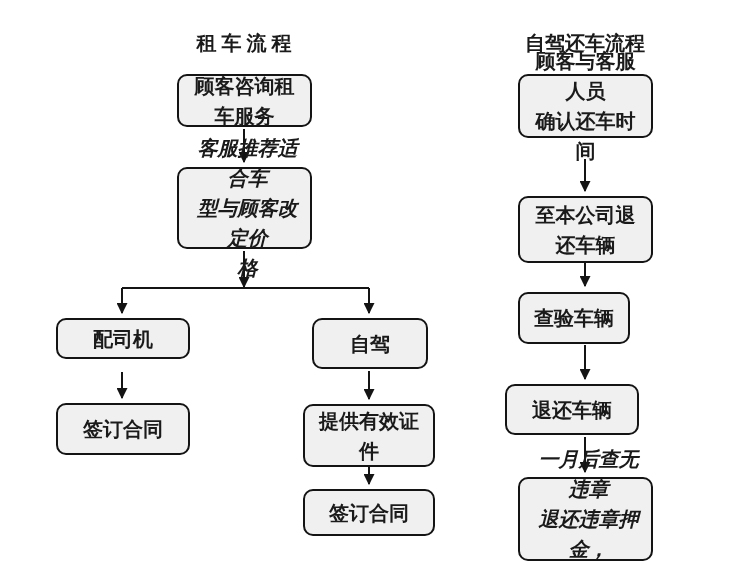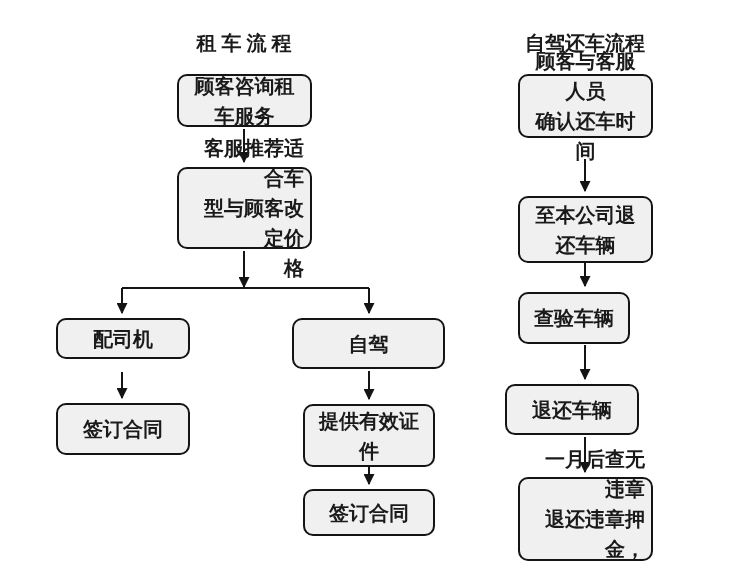--- a/index.html
+++ b/index.html
@@ -42,23 +42,24 @@
     justify-content: center;
     text-align: center;
     font-size: 20px;
     font-weight: bold;
     line-height: 1.5;
     white-space: pre-line;
     padding: 4px 8px;
   }
   .node--left {
     justify-content: flex-start;
-    text-align: right;
+    text-align: center;
     padding-left: 12px;
     padding-right: 6px;
+    font-style: italic;
   }
 </style>
 </head>
 <body>
 
 <div id="canvas">
 
   <svg id="connectors" viewBox="0 0 738 566" xmlns="http://www.w3.org/2000/svg">
     <defs>
       <marker id="arrow" viewBox="0 0 10 10" refX="9" refY="5" markerWidth="11" markerHeight="11" orient="auto" markerUnits="userSpaceOnUse">
@@ -88,21 +89,21 @@
   <div class="node" style="left:177px;top:74px;width:135px;height:53px">顾客咨询租车服务</div>
 
   <div class="node node--left" style="left:177px;top:167px;width:135px;height:82px">客服推荐适合车
 型与顾客改定价
 格</div>
 
   <div class="node" style="left:56px;top:318px;width:134px;height:41px">配司机</div>
 
   <div class="node" style="left:56px;top:403px;width:134px;height:52px">签订合同</div>
 
-  <div class="node" style="left:292px;top:318px;width:153px;height:51px">自驾</div>
+  <div class="node" style="left:312px;top:318px;width:116px;height:51px">自驾</div>
 
   <div class="node" style="left:303px;top:404px;width:132px;height:63px">提供有效证件</div>
 
   <div class="node" style="left:303px;top:489px;width:132px;height:47px">签订合同</div>
 
   <div class="flow-title" style="left:485px;top:30px;width:200px">自驾还车流程</div>
 
   <div class="node" style="left:518px;top:74px;width:135px;height:64px">顾客与客服人员
 确认还车时间</div>
 

